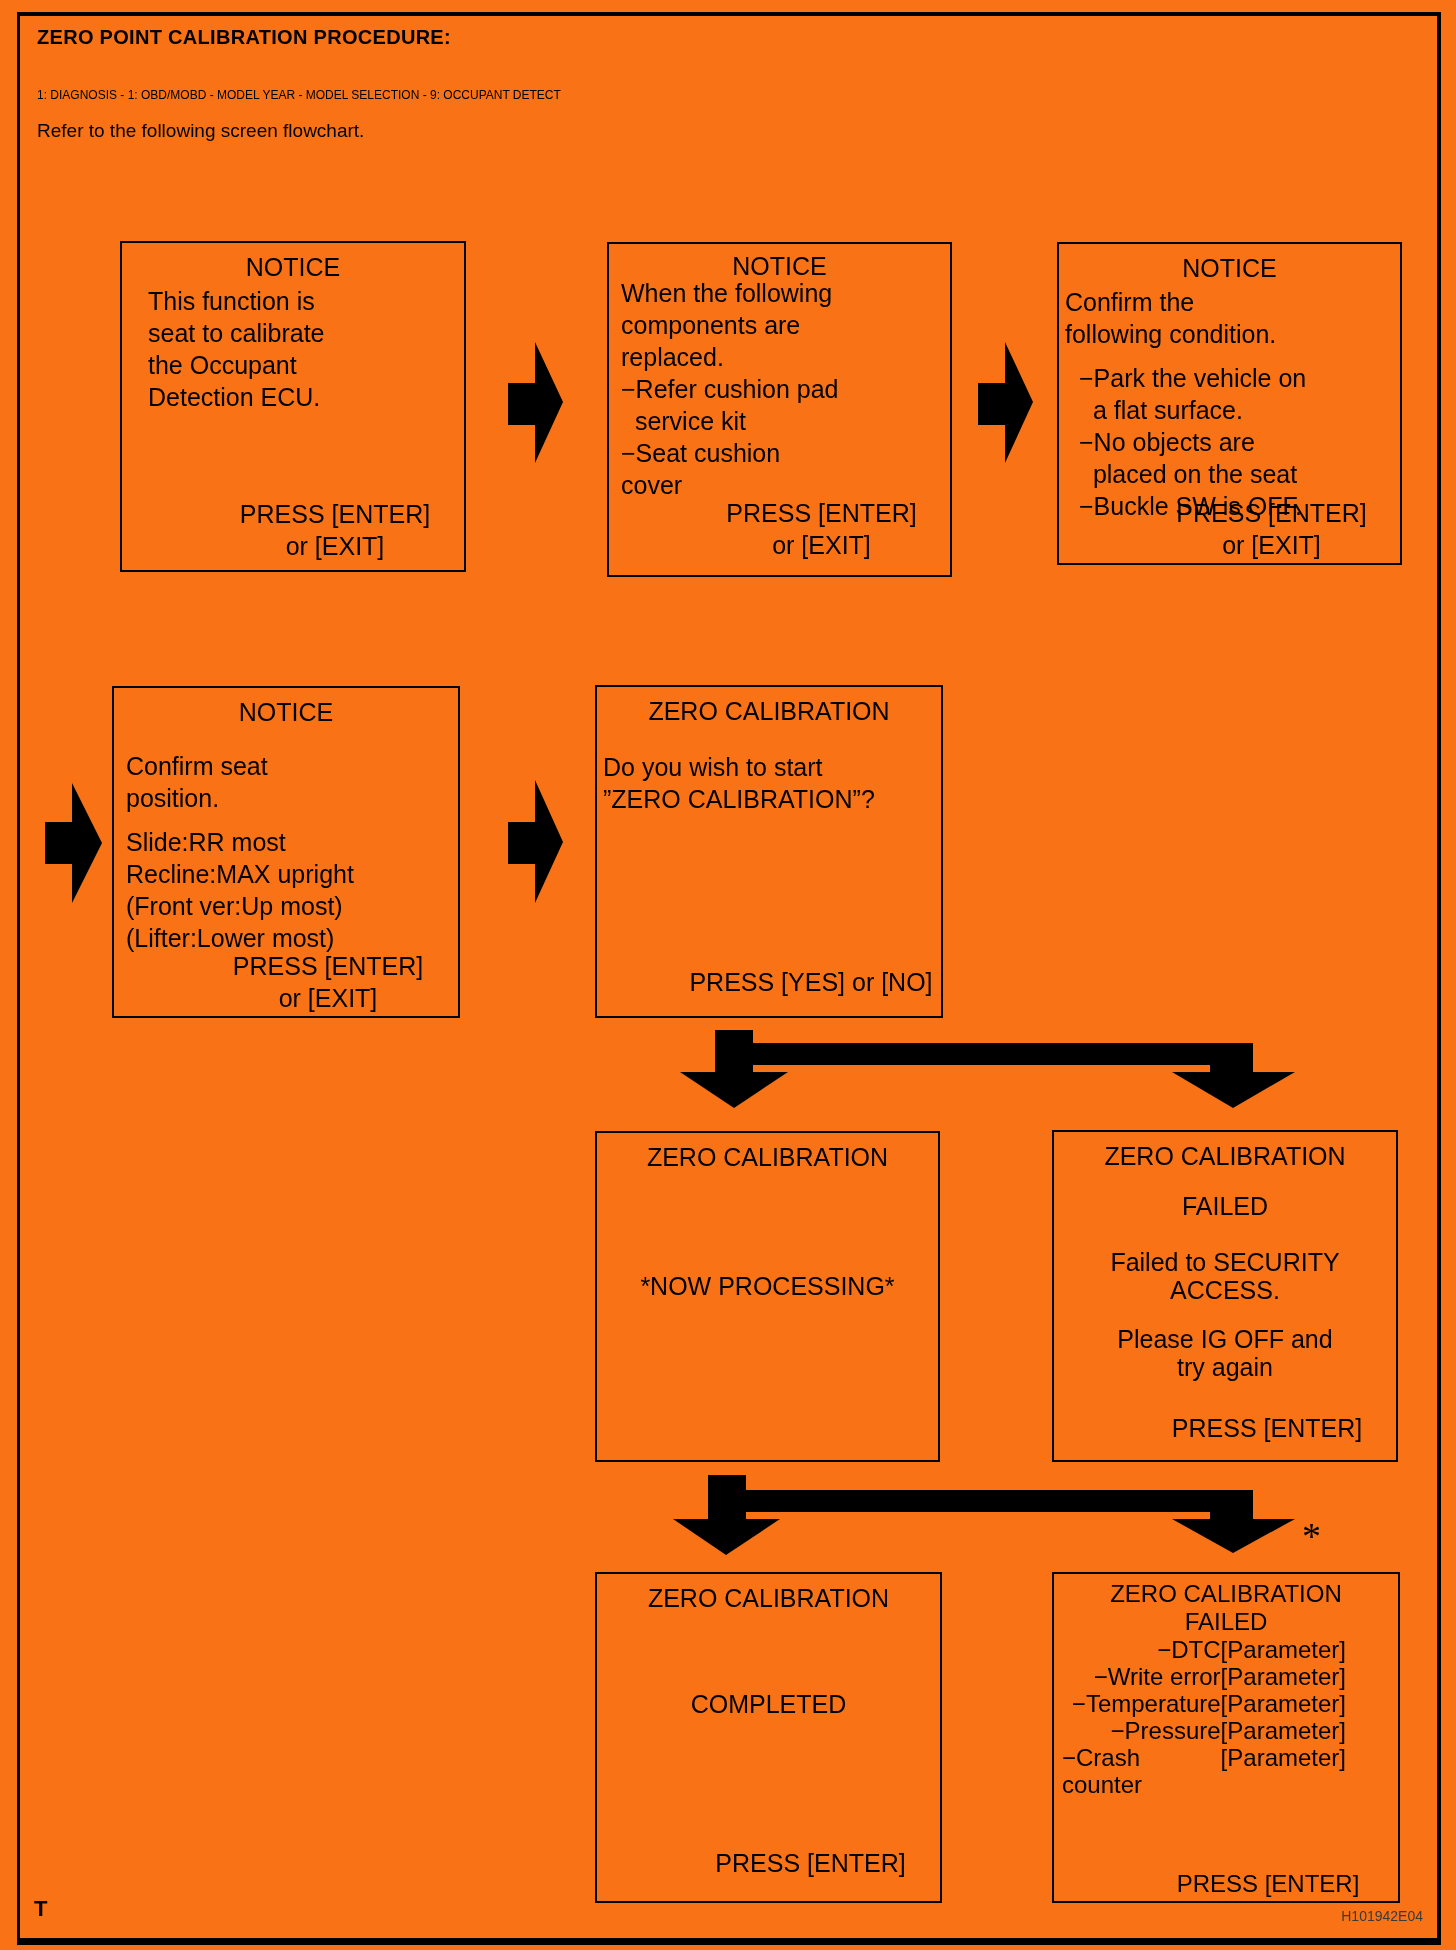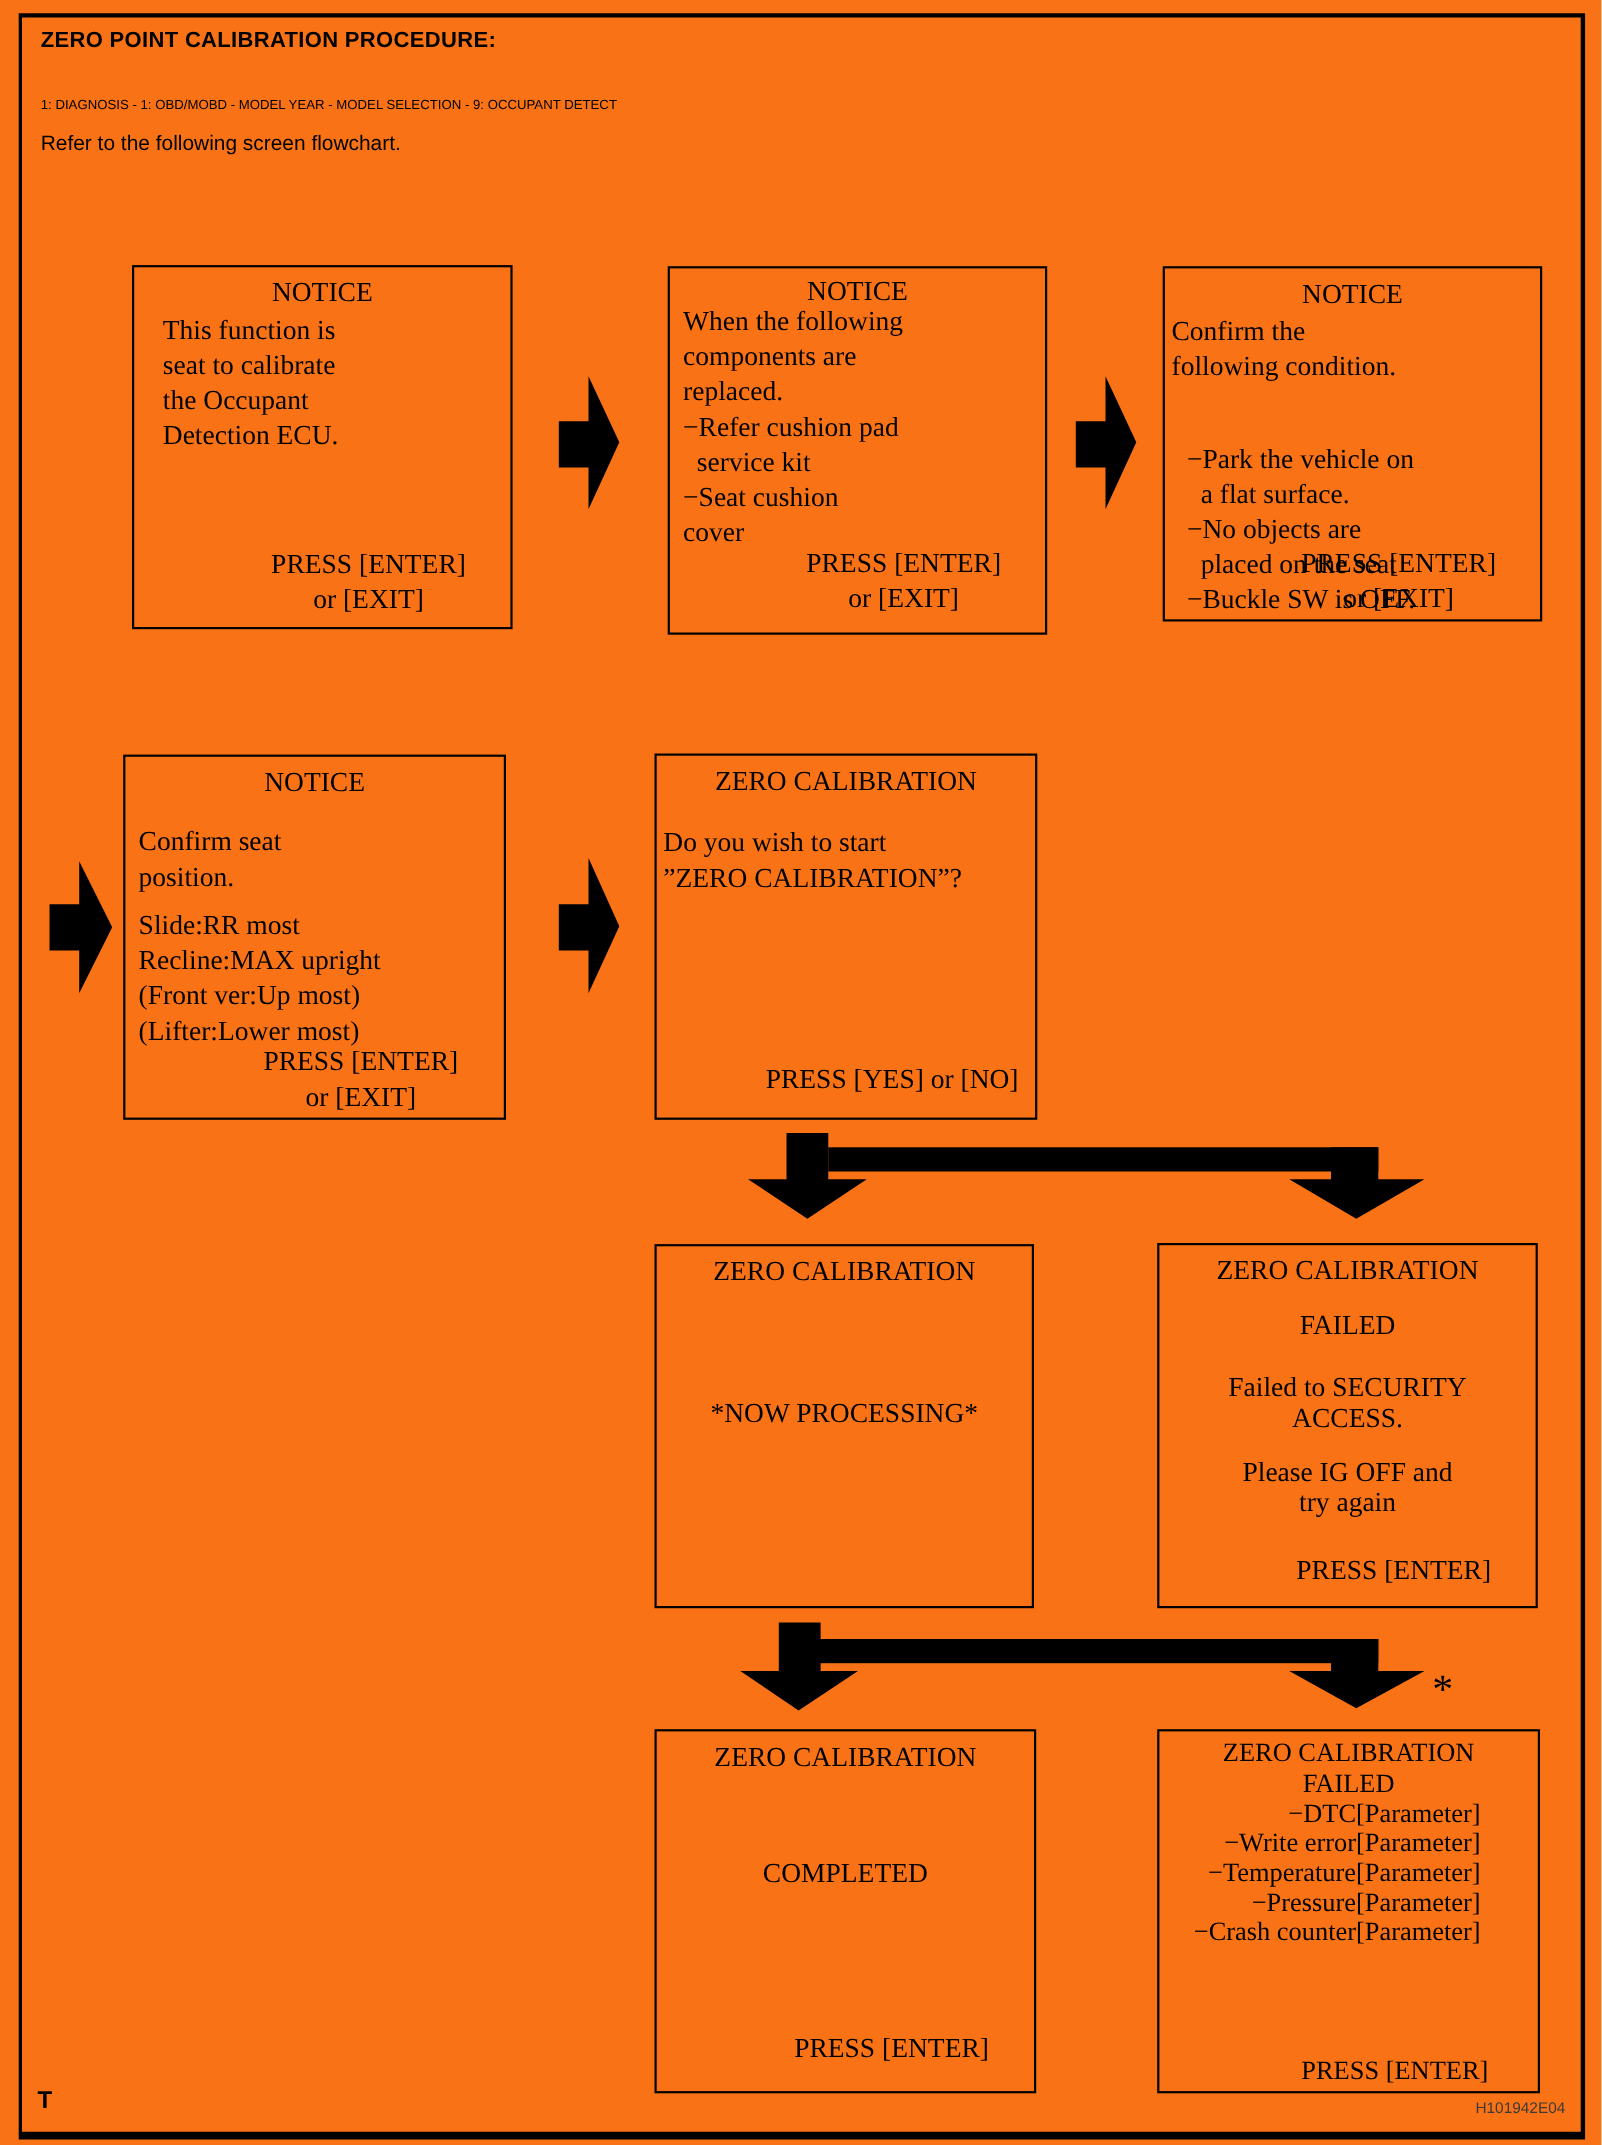--- a/index.html
+++ b/index.html
@@ -8,40 +8,40 @@
   .page-border{position:absolute;left:17px;top:12px;width:1424px;height:1933px;
         box-sizing:border-box;border:solid #000;border-width:4px 4px 7px 3px;}
   .doc-title{position:absolute;left:37px;top:26px;font-size:20px;font-weight:bold;letter-spacing:.3px;}
   .doc-nav{position:absolute;left:37px;top:88px;font-size:12px;}
   .doc-instruction{position:absolute;left:37px;top:120px;font-size:19px;}
 
   .overlay{position:absolute;left:0;top:0;pointer-events:none;}
   .overlay polygon,.overlay rect{fill:#000;}
 
   .screen{position:absolute;border:2px solid #000;box-sizing:border-box;
-          font-family:Liberation Serif, serif;font-size:25px;line-height:32px;}
+          font-family:Liberation Sans, sans-serif;font-size:25px;line-height:32px;}
   .screen-title{position:absolute;top:8px;left:0;width:100%;text-align:center;}
   .screen-body,.screen-list{position:absolute;}
   .screen-body div,.screen-list div{white-space:pre;}
   .screen-footer{position:absolute;left:0;width:100%;text-align:center;margin-left:42px;}
   .screen-status{position:absolute;left:0;width:100%;text-align:center;}
   .cgroup{position:absolute;left:0;width:100%;text-align:center;line-height:28px;}
 
   #s1{left:120px;top:241px;width:346px;height:331px;}
   #s1 .screen-body{left:26px;top:42px;}
   #s1 .screen-footer{bottom:8px;}
 
   #s2{left:607px;top:242px;width:345px;height:335px;}
   #s2 .screen-title{top:6px;}
   #s2 .screen-body{left:12px;top:33px;}
   #s2 .screen-footer{bottom:14px;}
 
   #s3{left:1057px;top:242px;width:345px;height:323px;}
   #s3 .screen-body{left:6px;top:42px;}
-  #s3 .screen-list{left:20px;top:118px;margin-top:40px;}
+  #s3 .screen-list{left:20px;top:118px;}
   #s3 .screen-footer{bottom:2px;}
 
   #s4{left:112px;top:686px;width:348px;height:332px;}
   #s4 .screen-body{left:12px;top:62px;}
   #s4 .screen-list{left:12px;top:138px;}
   #s4 .screen-footer{bottom:2px;}
 
   #s5{left:595px;top:685px;width:348px;height:333px;}
   #s5 .screen-body{left:6px;top:64px;}
   #s5 .screen-footer{bottom:18px;}

